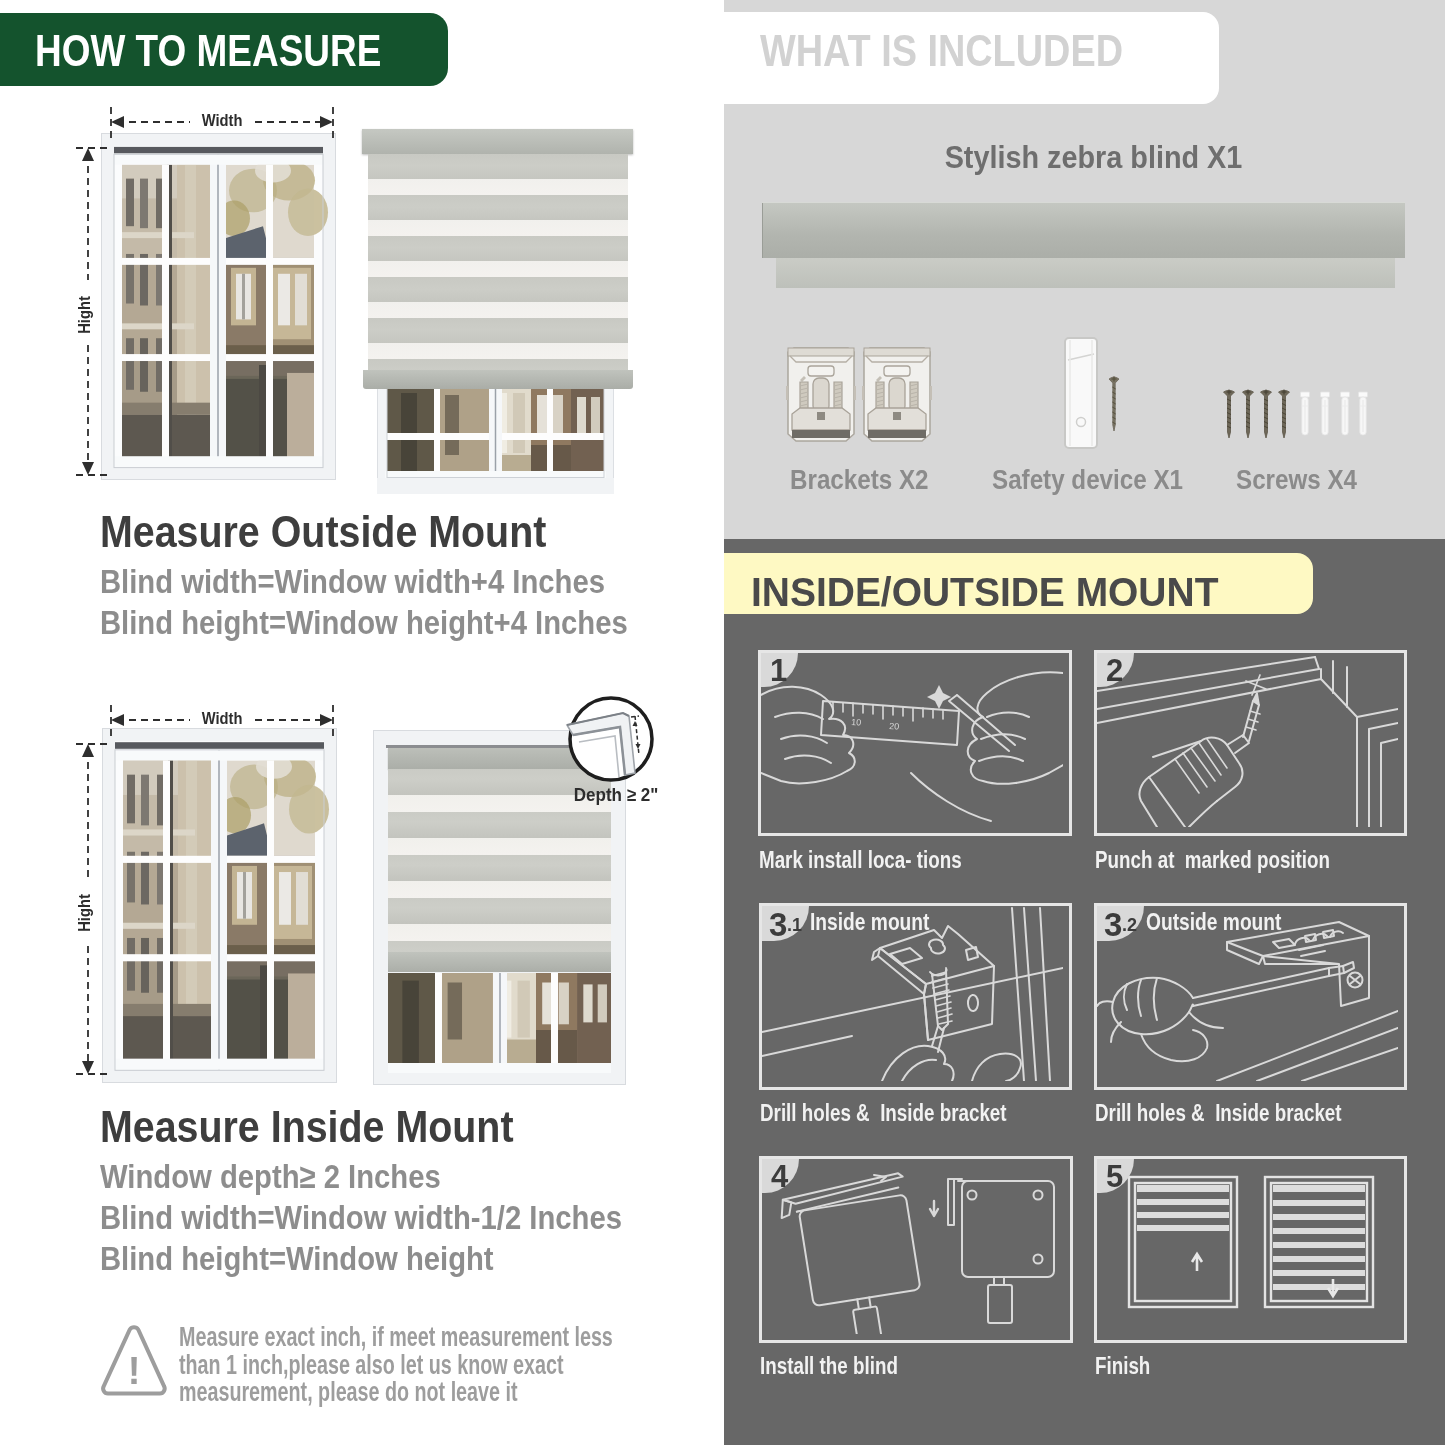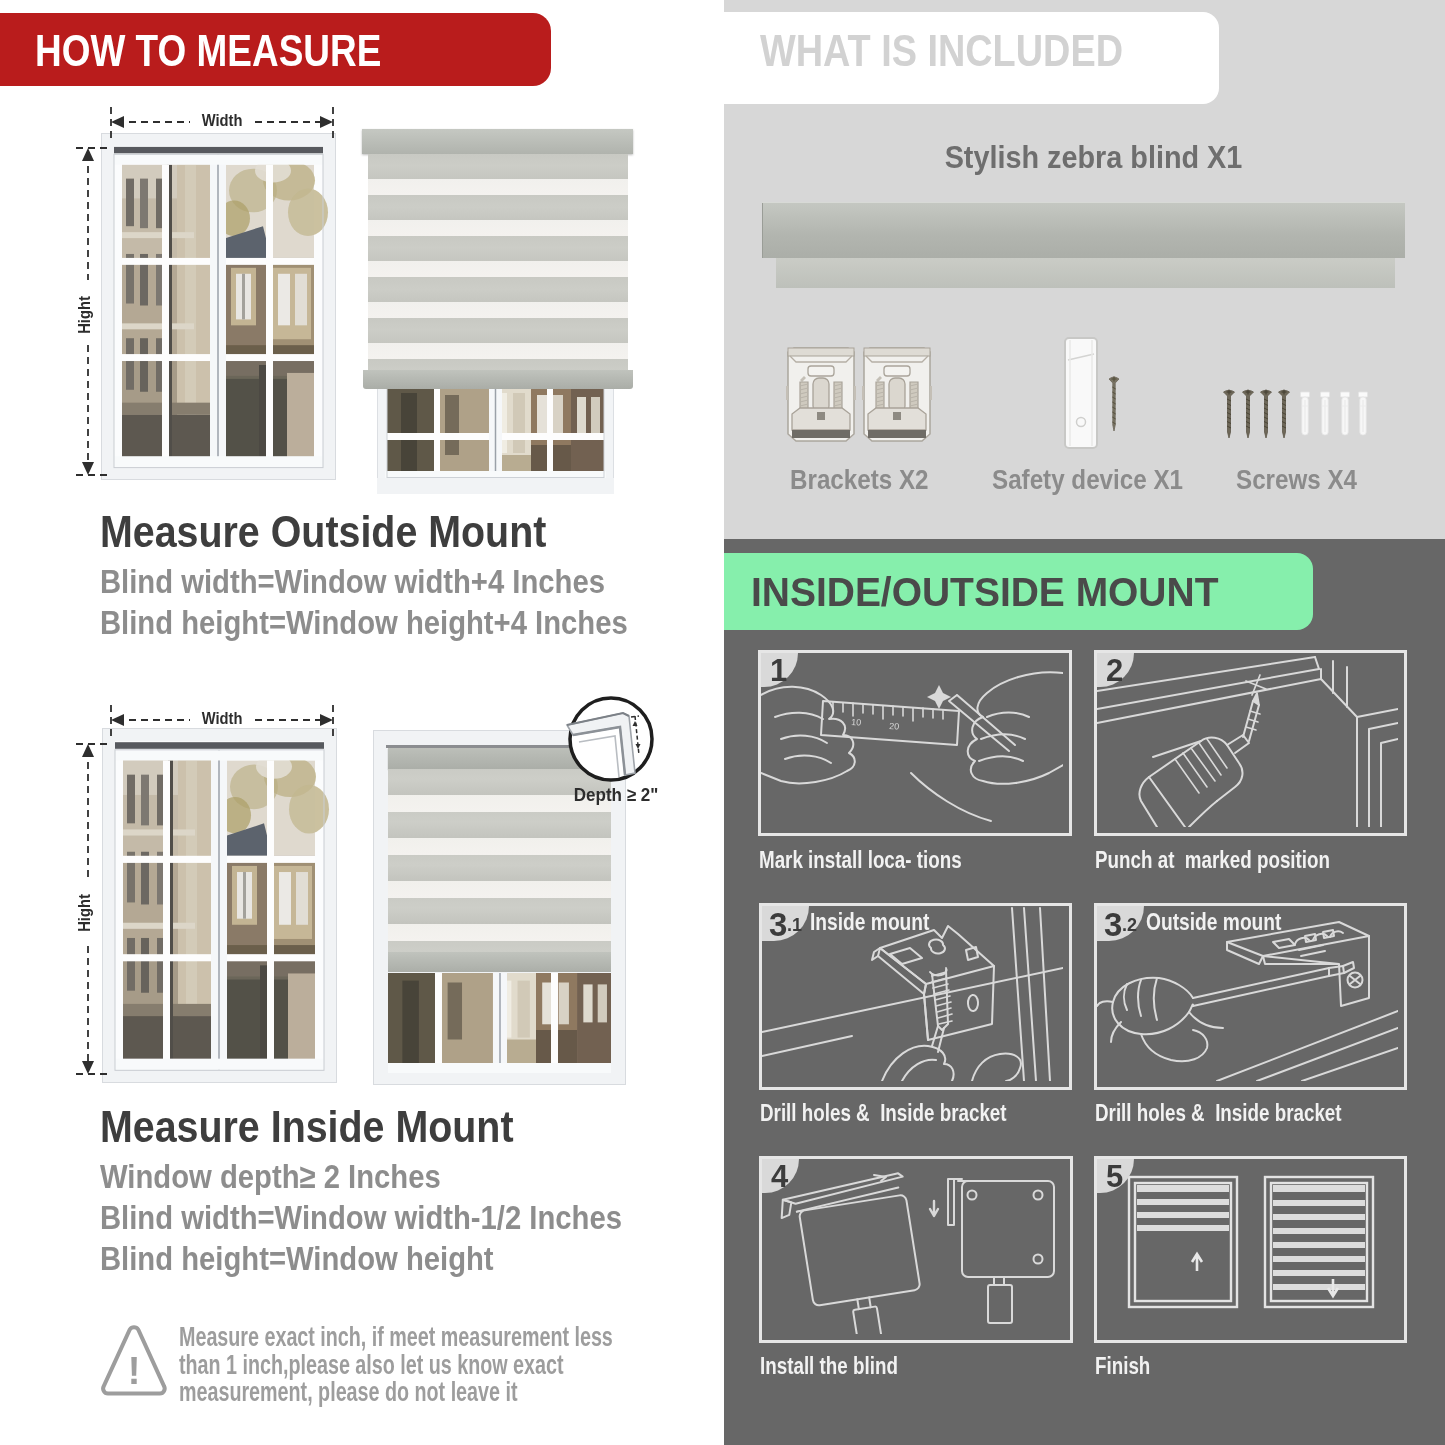--- a/index.html
+++ b/index.html
@@ -1,38 +1,38 @@
 <!DOCTYPE html>
 <html><head>
 <meta charset="utf-8">
 <style>
   html,body{margin:0;padding:0;}
   body{width:1445px;height:1445px;position:relative;background:#fff;overflow:hidden;
        font-family:"Liberation Sans",sans-serif;}
   .abs{position:absolute;}
   
-  .lhdr{left:0;top:13px;width:551px;height:73px;background:#b91c1c;border-radius:0 18px 18px 0;}
+  .lhdr{left:0;top:13px;width:448px;height:73px;background:#14532d;border-radius:0 18px 18px 0;}
   .lhdr span{position:absolute;left:35px;top:13px;font-size:44px;font-weight:bold;color:#fff;
              transform:scaleX(0.84);transform-origin:left top;white-space:nowrap;}
   .h2{font-weight:bold;color:#3e3e3e;font-size:45px;transform:scaleX(0.875);transform-origin:left top;white-space:nowrap;}
   .formula{font-weight:bold;color:#8d8d8d;font-size:34px;transform:scaleX(0.86);transform-origin:left top;white-space:nowrap;}
   .mlabel{font-weight:bold;color:#2d2d2d;font-size:16px;transform:scaleX(0.92);transform-origin:center;white-space:nowrap;}
   
   .warntxt{font-weight:bold;color:#9d9d9d;font-size:27px;line-height:27.5px;
            transform:scaleX(0.73);transform-origin:left top;white-space:nowrap;}
   
   .rtop{left:724px;top:0;width:721px;height:539px;background:#d7d7d7;}
   .rbar{left:724px;top:12px;width:495px;height:92px;background:#fff;border-radius:0 16px 16px 0;}
   .rbar span{position:absolute;left:36px;top:14px;font-size:44px;font-weight:bold;color:#d2d2d2;
              transform:scaleX(0.86);transform-origin:left top;white-space:nowrap;}
   .stylish{left:733px;top:139px;width:721px;text-align:center;font-size:32px;font-weight:bold;color:#6e6e6e;
            transform:scaleX(0.9);}
   .complabel{font-size:27.5px;font-weight:bold;color:#8b8b8b;transform:scaleX(0.88);transform-origin:left top;white-space:nowrap;}
   .rbot{left:724px;top:539px;width:721px;height:906px;background:#676767;}
-  .rbar2{left:724px;top:553px;width:589px;height:77px;background:#86efac;border-radius:0 16px 16px 0;}
+  .rbar2{left:724px;top:553px;width:589px;height:61px;background:#fef9c3;border-radius:0 16px 16px 0;}
   .rbar2 span{position:absolute;left:27px;top:16px;font-size:41px;font-weight:bold;color:#4a4a4a;
               transform:scaleX(0.95);transform-origin:left top;white-space:nowrap;}
   .panel{position:absolute;border:3px solid #e6e6e6;background:#676767;}
   .caption{position:absolute;font-size:23.5px;font-weight:bold;color:#f2f2f2;
            transform:scaleX(0.8);transform-origin:left top;white-space:nowrap;}
   .badge{position:absolute;left:0;top:0;background:#d9d9d9;color:#3c3c3c;font-weight:bold;
          border-radius:0 0 46px 0;}
   .ptitle{position:absolute;font-size:24px;font-weight:bold;color:#f2f2f2;
           transform:scaleX(0.8);transform-origin:left top;white-space:nowrap;}
 </style>

